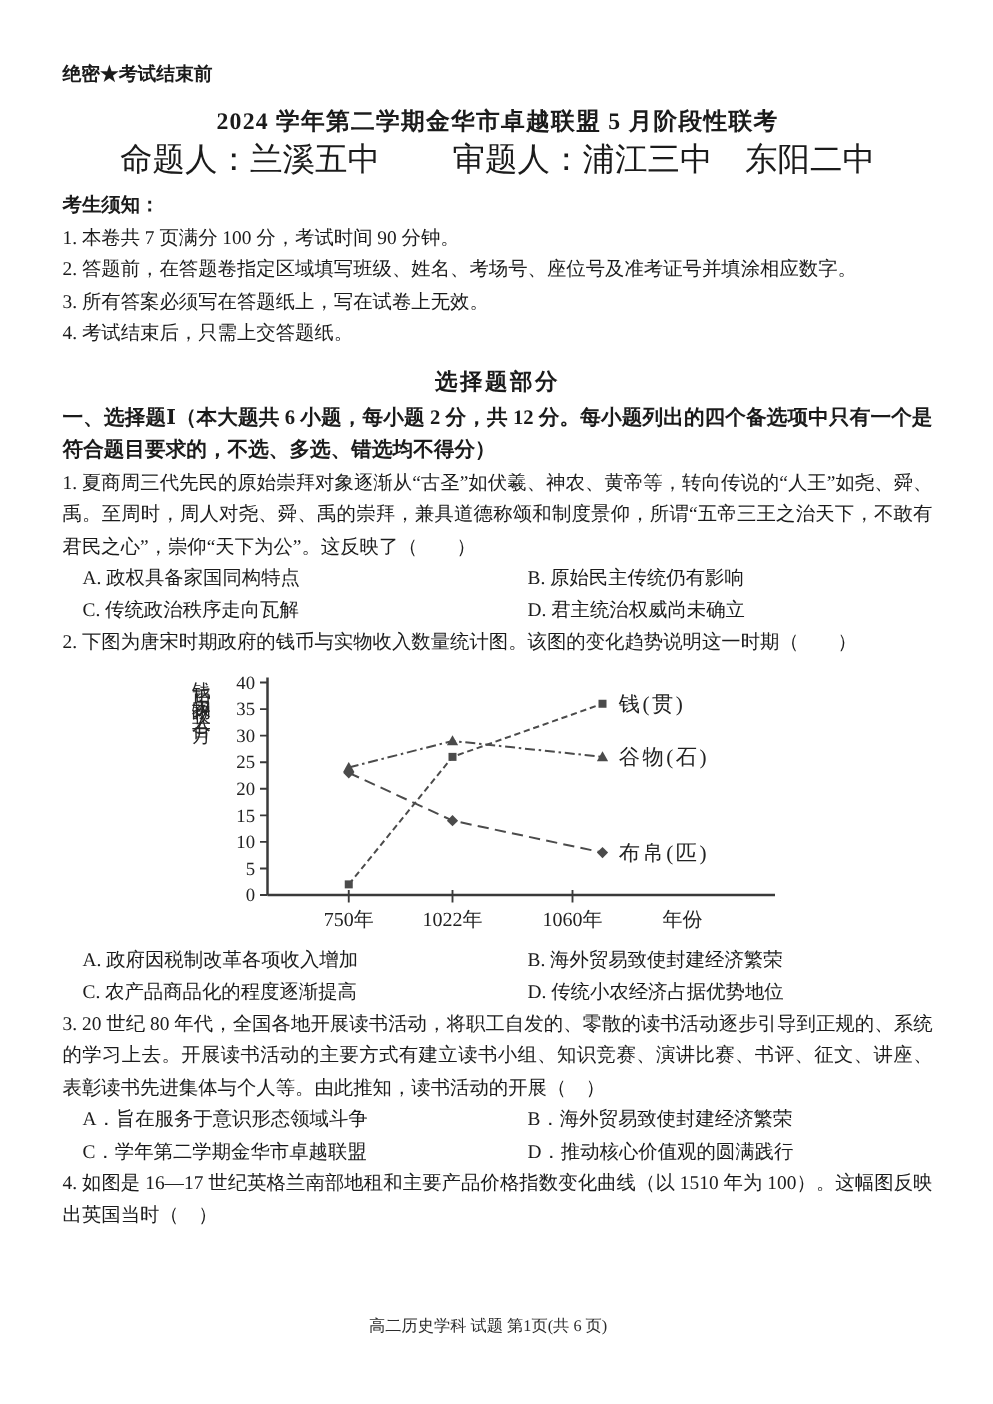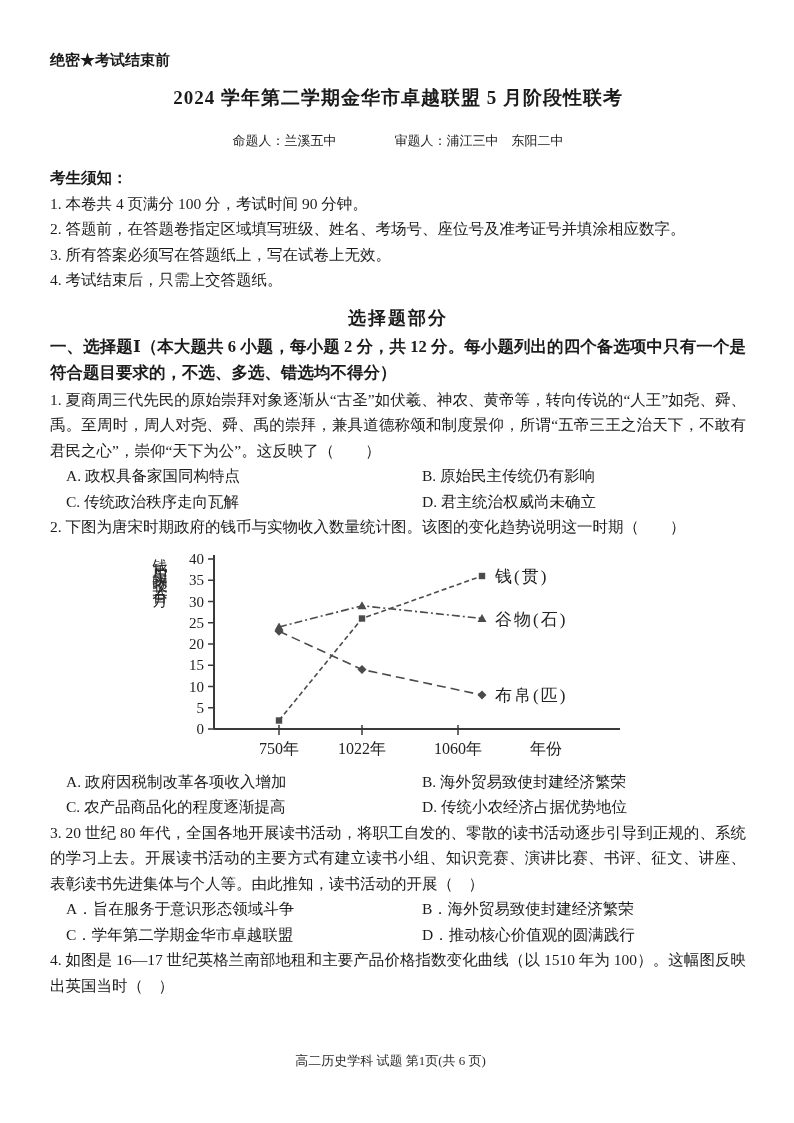--- a/index.html
+++ b/index.html
@@ -15,21 +15,21 @@
   .title {
     text-align:center; font-size:19px; font-weight:bold;
     margin:12px 0 0; line-height:32px; letter-spacing:1px;
   }
   .subtitle {
     text-align:center; font-size:20px; font-weight:bold;
     margin:13px 0 0; line-height:28px; letter-spacing:1px;
   }
   .examiners {
     display:flex; justify-content:center; gap:58px;
-    font-size:13px; margin-top:13px; line-height:28px;
+    font-size:26px; line-height:28px;
   }
 
   .notice { margin-top:10px; font-size:15.5px; line-height:25.5px; }
   .notice-title { font-weight:bold; }
   .notice-list { margin:0; padding:0; list-style:none; }
 
   .section-title {
     text-align:center; font-size:18px; font-weight:bold;
     margin:11px 0 2px; line-height:28px; letter-spacing:2px;
   }
@@ -71,21 +71,21 @@
   <h1 class="title">2024 学年第二学期金华市卓越联盟 5 月阶段性联考</h1>
 
   <div class="examiners">
     <span>命题人：兰溪五中</span>
     <span>审题人：浦江三中　东阳二中</span>
   </div>
 
   <div class="notice">
     <div class="notice-title">考生须知：</div>
     <ul class="notice-list">
-      <li>1. 本卷共 4 页满分 100 分，考试时间 90 分钟。</li>
+      <li>1. 本卷共 7 页满分 100 分，考试时间 90 分钟。</li>
       <li>2. 答题前，在答题卷指定区域填写班级、姓名、考场号、座位号及准考证号并填涂相应数字。</li>
       <li>3. 所有答案必须写在答题纸上，写在试卷上无效。</li>
       <li>4. 考试结束后，只需上交答题纸。</li>
     </ul>
   </div>
 
   <div class="section-title">选择题部分</div>
 
   <p class="part-heading">一、选择题Ⅰ（本大题共 6 小题，每小题 2 分，共 12 分。每小题列出的四个备选项中只有一个是符合题目要求的，不选、多选、错选均不得分）</p>
 

